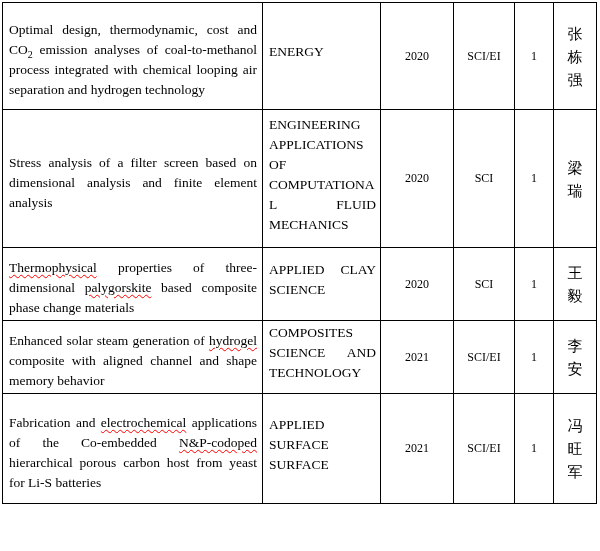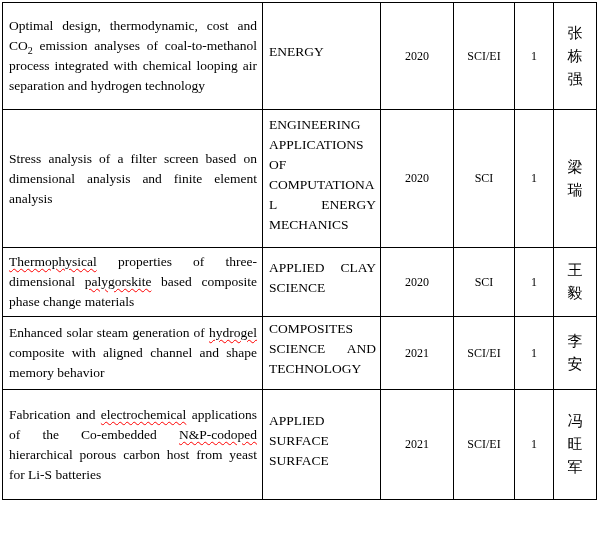--- a/index.html
+++ b/index.html
@@ -41,41 +41,41 @@
   tr.r2 { height: 138px; }
   tr.r3 { height: 69px; }
   tr.r4 { height: 85px; }
   tr.r5 { height: 60px; }
   tr.r6 { height: 110px; }
 
   td.title-cell {
     font-size: 13.5px;
     line-height: 20px;
     text-align: justify;
-    padding: 2px 5px 2px 6px;
+    padding: 10px 5px 2px 6px;
   }
   td.journal-cell {
     font-size: 13.5px;
     line-height: 20px;
     text-align: justify;
     overflow-wrap: break-word;
     padding: 2px 4px 10px 6px;
   }
   td.year-cell, td.indexing-cell, td.rank-cell {
     font-size: 12px;
     text-align: center;
     padding: 2px;
   }
   td.author-cell {
     font-size: 15px;
     line-height: 23px;
     text-align: center;
     word-break: break-all;
     padding: 10px 12px;
-    font-family: Liberation Serif, serif;
+    font-family: Liberation Sans, sans-serif;
   }
   sub.co2-sub {
     font-size: 10px;
     line-height: 0;
   }
   .misspelled {
     text-decoration-line: underline;
     text-decoration-style: wavy;
     text-decoration-color: var(--spell, #ff0000);
     text-decoration-thickness: 1px;
@@ -99,21 +99,21 @@
         <tr class="r1">
           <td class="title-cell"><span>Optimal design, thermodynamic, cost and CO</span><sub class="co2-sub">2</sub><span> emission analyses of coal-to-methanol process integrated with chemical looping air separation and hydrogen technology</span></td>
           <td class="journal-cell">ENERGY</td>
           <td class="year-cell">2020</td>
           <td class="indexing-cell">SCI/EI</td>
           <td class="rank-cell">1</td>
           <td class="author-cell">张栋强</td>
         </tr>
         <tr class="r2">
           <td class="title-cell"><span>Stress analysis of a filter screen based on dimensional analysis and finite element analysis</span></td>
-          <td class="journal-cell">ENGINEERING APPLICATIONS OF COMPUTATIONAL ENERGY MECHANICS</td>
+          <td class="journal-cell">ENGINEERING APPLICATIONS OF COMPUTATIONAL FLUID MECHANICS</td>
           <td class="year-cell">2020</td>
           <td class="indexing-cell">SCI</td>
           <td class="rank-cell">1</td>
           <td class="author-cell">梁瑞</td>
         </tr>
         <tr class="r3">
           <td class="title-cell"><span class="misspelled">Thermophysical</span><span> properties of three-dimensional </span><span class="misspelled">palygorskite</span><span> based composite phase change materials</span></td>
           <td class="journal-cell">APPLIED CLAY SCIENCE</td>
           <td class="year-cell">2020</td>
           <td class="indexing-cell">SCI</td>

